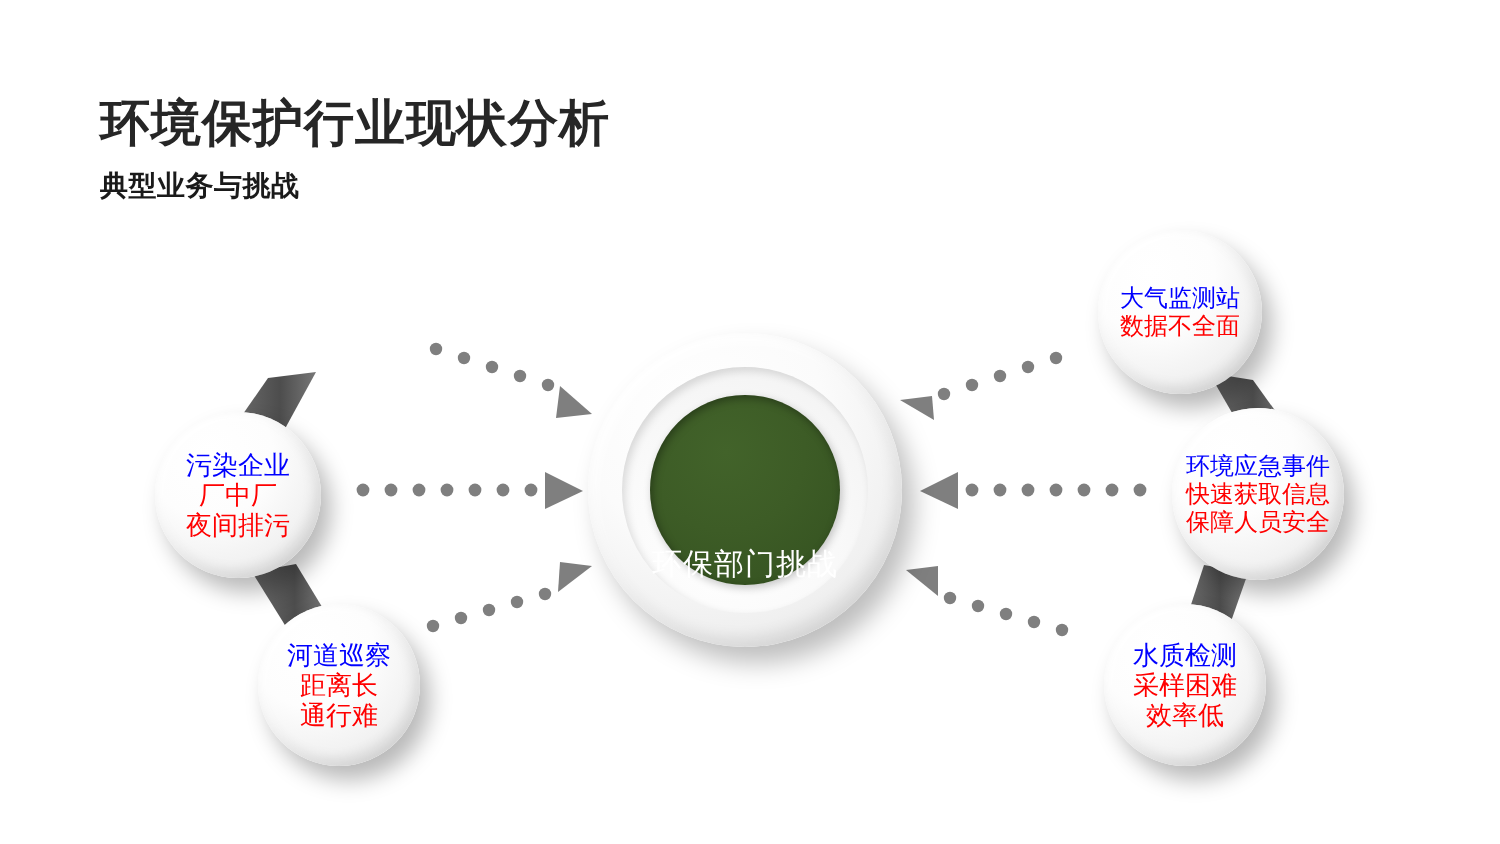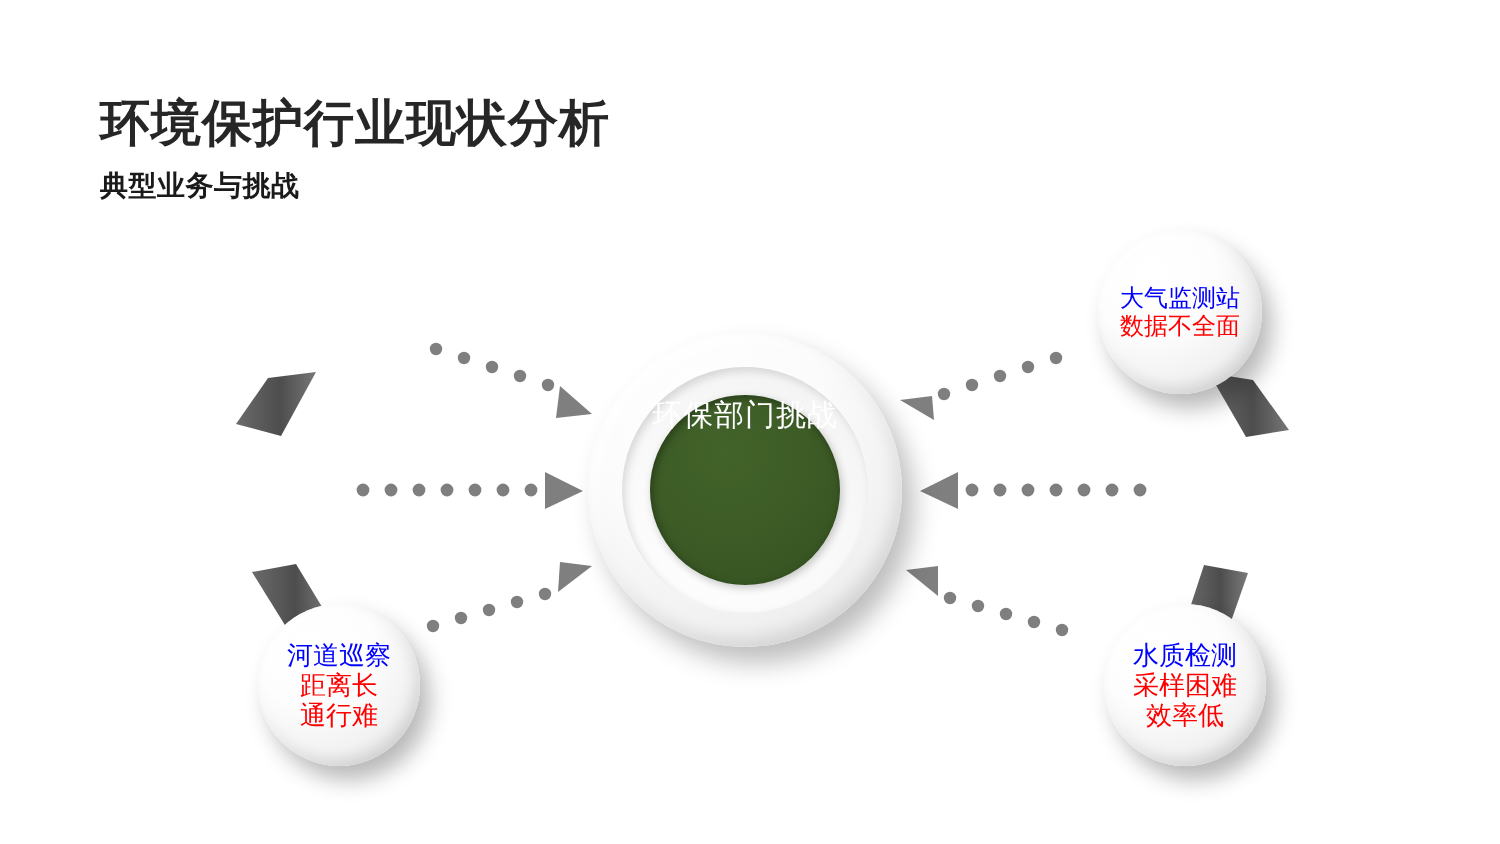--- a/index.html
+++ b/index.html
@@ -123,21 +123,21 @@
     top: 28px;
     width: 190px;
     height: 190px;
     border-radius: 50%;
     background:
       radial-gradient(circle at 40% 30%, #42632a 0%, #3d5c26 45%, #375522 80%, #2f4a1d 100%);
     box-shadow:
       inset 2px 3px 8px rgba(0,0,0,0.35),
       2px 3px 8px rgba(0,0,0,0.22);
     display: flex;
-    align-items: flex-start;
+    align-items: flex-end;
     justify-content: center;
   }
   #hub-label {
     color: #ffffff;
     font-size: 30px;
     letter-spacing: 1px;
     white-space: nowrap;
   }
 </style>
 </head>
@@ -221,32 +221,42 @@
       <circle cx="1062" cy="630" r="6.2"></circle>
       <circle cx="1034" cy="622" r="6.2"></circle>
       <circle cx="1006" cy="614" r="6.2"></circle>
       <circle cx="978" cy="606" r="6.2"></circle>
       <circle cx="950" cy="598" r="6.2"></circle>
       <polygon points="938,596 906,570 938,566"></polygon>
     </g>
   </svg>
 
 
+  <div class="bubble" style="left:155px; top:412px; width:166px; height:166px;">
+    <div class="line-head">污染企业</div>
+    <div class="line-sub">厂中厂</div>
+    <div class="line-sub">夜间排污</div>
+  </div>
 
   <div class="bubble" style="left:258px; top:604px; width:162px; height:162px;">
     <div class="line-head">河道巡察</div>
     <div class="line-sub">距离长</div>
     <div class="line-sub">通行难</div>
   </div>
 
   <div class="bubble wide" style="left:1098px; top:230px; width:164px; height:164px;">
     <div class="line-head">大气监测站</div>
     <div class="line-sub">数据不全面</div>
   </div>
 
+  <div class="bubble wide" style="left:1172px; top:408px; width:172px; height:172px;">
+    <div class="line-head">环境应急事件</div>
+    <div class="line-sub">快速获取信息</div>
+    <div class="line-sub">保障人员安全</div>
+  </div>
 
   <div class="bubble" style="left:1104px; top:604px; width:162px; height:162px;">
     <div class="line-head">水质检测</div>
     <div class="line-sub">采样困难</div>
     <div class="line-sub">效率低</div>
   </div>
 
   <div id="hub">
     <div id="hub-mid">
       <div id="hub-core">

